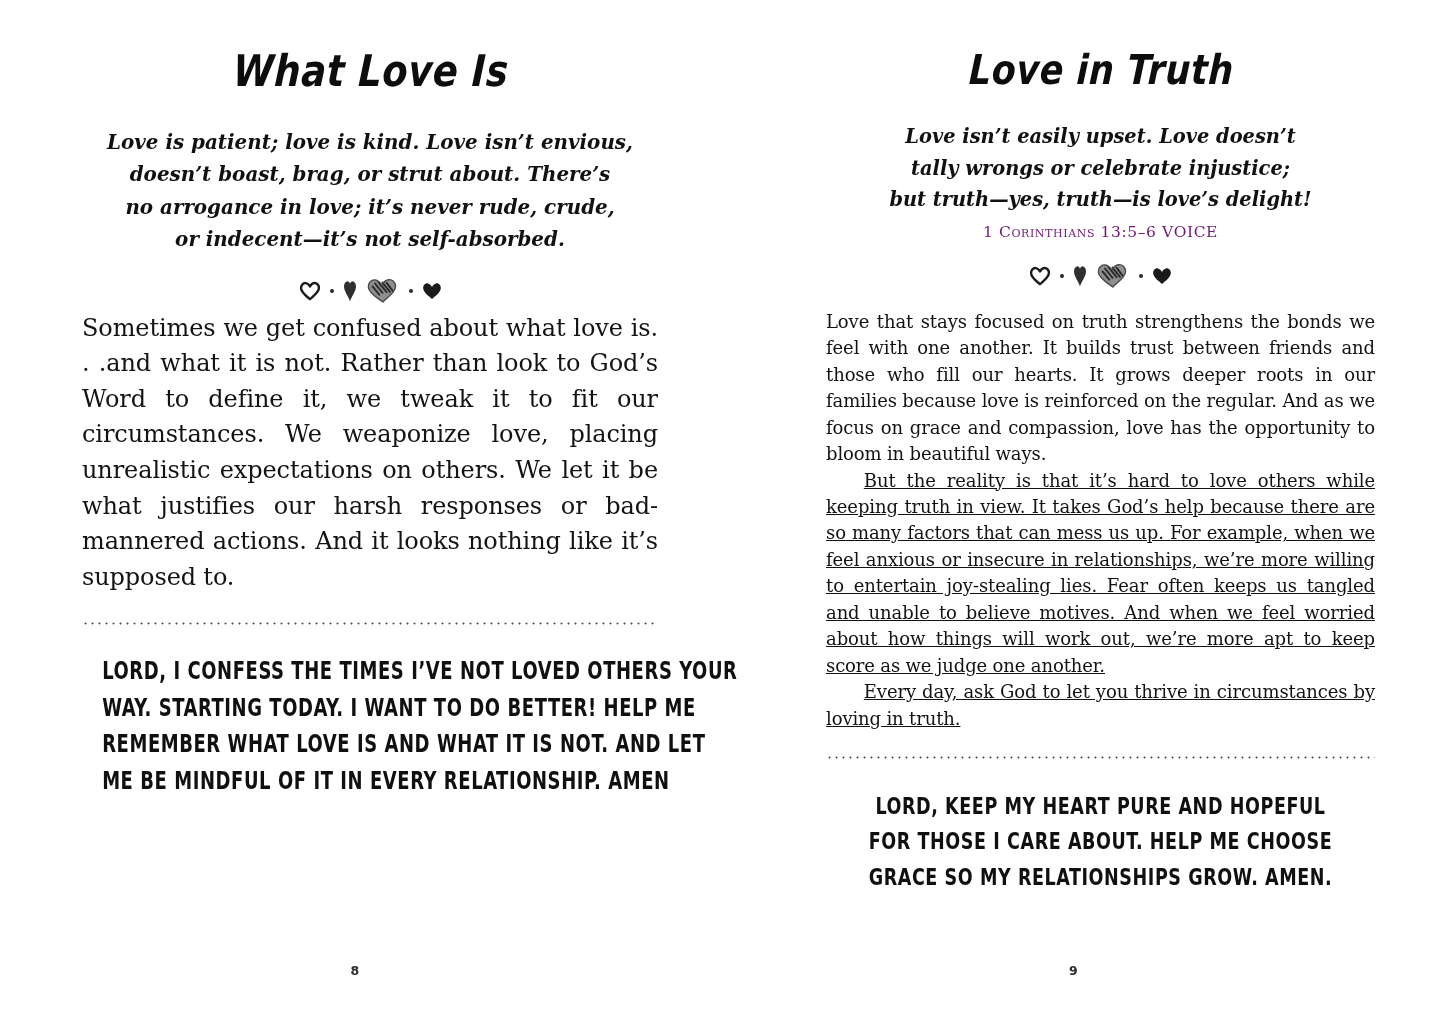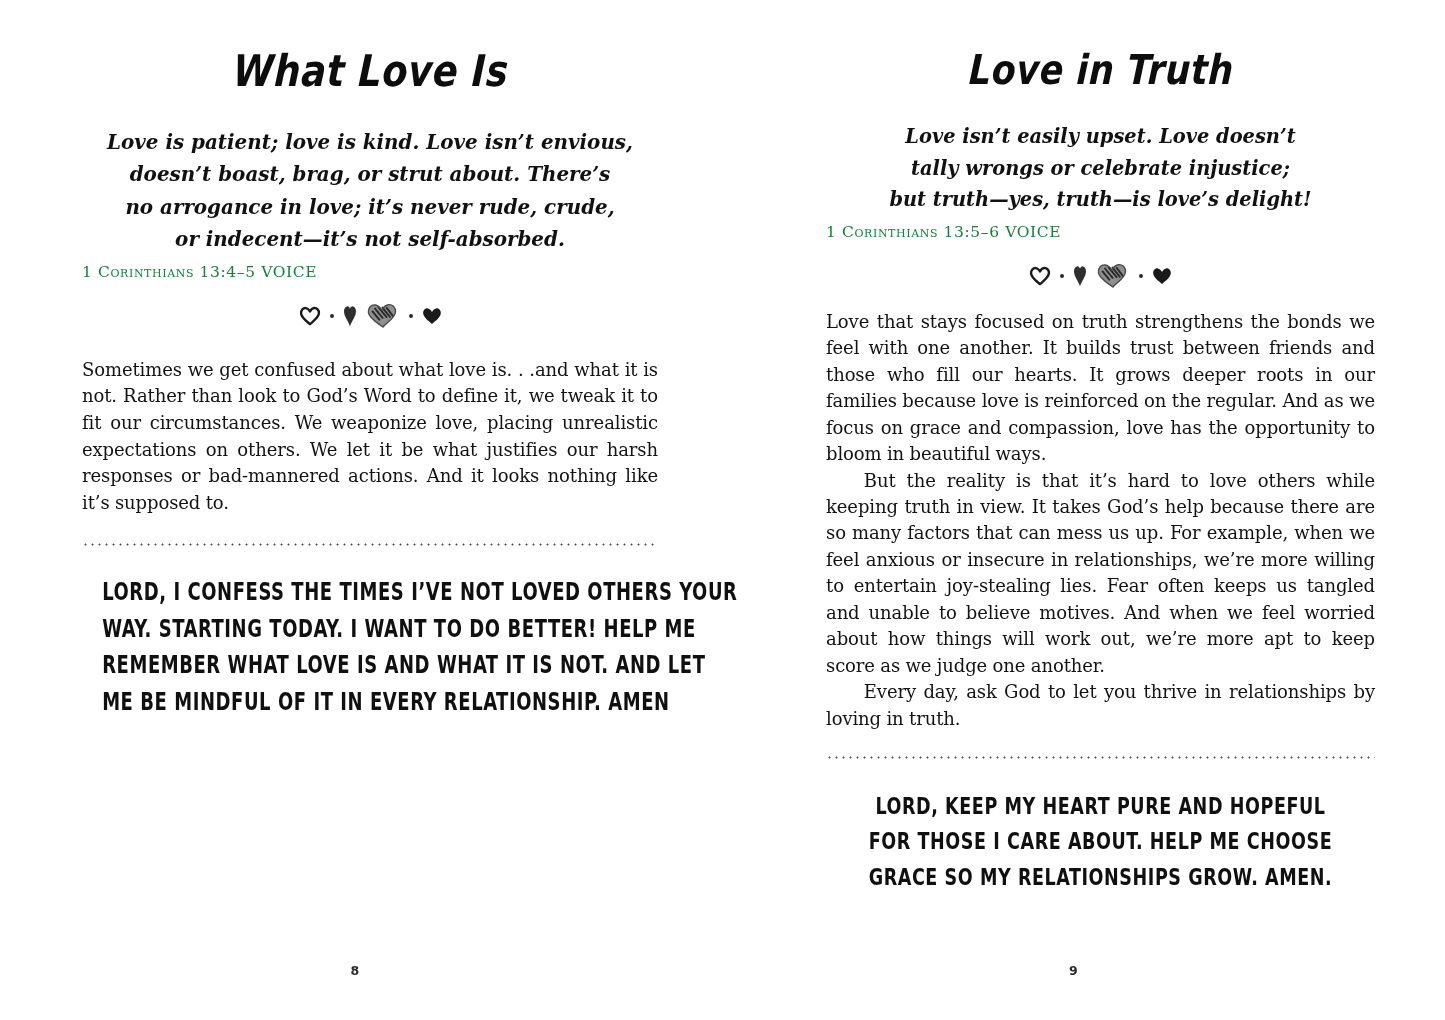--- a/index.html
+++ b/index.html
@@ -70,26 +70,26 @@
     margin-top: 33px;
     transform: scaleX(0.97);
   }
   .page-right .scripture {
     font-size: 20px;
     margin-top: 30px;
   }
   .scripture-line { display: block; white-space: nowrap; }
 
   .scripture-ref {
-    text-align: left;
+    text-align: center;
     font-family: "DejaVu Serif", serif;
     font-size: 15.5px;
     font-variant: small-caps;
     letter-spacing: 0.6px;
-    color: #15803d;
+    color: #701a75;
     margin-top: 7px;
   }
 
   
   .heart-divider {
     display: flex;
     align-items: center;
     justify-content: center;
     gap: 9px;
     margin-top: 20px;
@@ -99,40 +99,41 @@
   .hd-dot {
     width: 4px;
     height: 4px;
     border-radius: 50%;
     background: #2a2a2a;
     display: inline-block;
   }
 
   
   .body-copy {
-    margin-top: 26px;
+    margin-top: 5px;
     font-family: "DejaVu Serif", serif;
-    font-size: 18px;
+    font-size: 24px;
     line-height: 1.485;
     text-align: justify;
     color: #131313;
     letter-spacing: -0.1px;
     word-spacing: -0.2px;
   }
   .page-right .body-copy {
     font-size: 18px;
     margin-top: 18px;
     line-height: 1.47;
   }
   .body-copy p {
     margin: 0;
     text-indent: 0;
   }
   .body-copy p + p {
     text-indent: 2.1em;
+    text-decoration: underline;
   }
 
   
   .dot-rule {
     margin-top: 26px;
     height: 3px;
     background-image: radial-gradient(circle, #4a4a4a 0.9px, transparent 1.1px);
     background-size: 7px 3px;
     background-repeat: repeat-x;
     background-position: left center;
@@ -186,21 +187,20 @@
 
     <h1 class="devo-title">What Love Is</h1>
 
     <div class="scripture">
       <span class="scripture-line">Love is patient; love is kind. Love isn’t envious,</span>
       <span class="scripture-line">doesn’t boast, brag, or strut about. There’s</span>
       <span class="scripture-line">no arrogance in love; it’s never rude, crude,</span>
       <span class="scripture-line">or indecent—it’s not self-absorbed.</span>
     </div>
 
-    <div class="scripture-ref">1 Corinthians 13:4–5 VOICE</div>
 
     <div class="heart-divider">
       <span>
         <svg width="22" height="20" viewBox="0 0 22 20" aria-hidden="true">
           <path d="M11 18.2C8.2 15.6 2.6 11.9 2.1 7.6 1.7 4.2 4.1 1.8 6.8 2.1c1.9.2 3.3 1.7 4.2 3.4.9-1.8 2.2-3.3 4.1-3.5 2.7-.3 5.2 2 4.8 5.4-.5 4.3-6.1 8.1-8.9 10.8z" fill="none" stroke="#1b1b1b" stroke-width="2.4" stroke-linejoin="round"></path>
         </svg>
       </span>
       <span class="hd-dot"></span>
       <span>
         <svg width="14" height="22" viewBox="0 0 14 22" aria-hidden="true">
@@ -275,21 +275,21 @@
       <span>
         <svg width="20" height="18" viewBox="0 0 20 18" aria-hidden="true">
           <path d="M10 17C7.4 14.3 1.6 10.9 1.2 6.5.9 3.2 3.3 1 5.9 1.4c1.8.3 3.2 1.9 4.1 3.6.9-1.7 2.2-3.3 4-3.6C16.6 1 19.1 3.2 18.8 6.5c-.4 4.4-6.2 7.8-8.8 10.5z" fill="#1a1a1a"></path>
         </svg>
       </span>
     </div>
 
     <div class="body-copy">
       <p>Love that stays focused on truth strengthens the bonds we feel with one another. It builds trust between friends and those who fill our hearts. It grows deeper roots in our families because love is reinforced on the regular. And as we focus on grace and compassion, love has the opportunity to bloom in beautiful ways.</p>
       <p>But the reality is that it’s hard to love others while keeping truth in view. It takes God’s help because there are so many factors that can mess us up. For example, when we feel anxious or insecure in relationships, we’re more willing to entertain joy-stealing lies. Fear often keeps us tangled and unable to believe motives. And when we feel worried about how things will work out, we’re more apt to keep score as we judge one another.</p>
-      <p>Every day, ask God to let you thrive in relationships by loving in truth.</p>
+      <p>Every day, ask God to let you thrive in circumstances by loving in truth.</p>
     </div>
 
     <div class="dot-rule"></div>
 
     <div class="prayer">
       <span class="prayer-line">Lord, keep my heart pure and hopeful</span>
       <span class="prayer-line">for those I care about. Help me choose</span>
       <span class="prayer-line">grace so my relationships grow. Amen.</span>
     </div>
 

